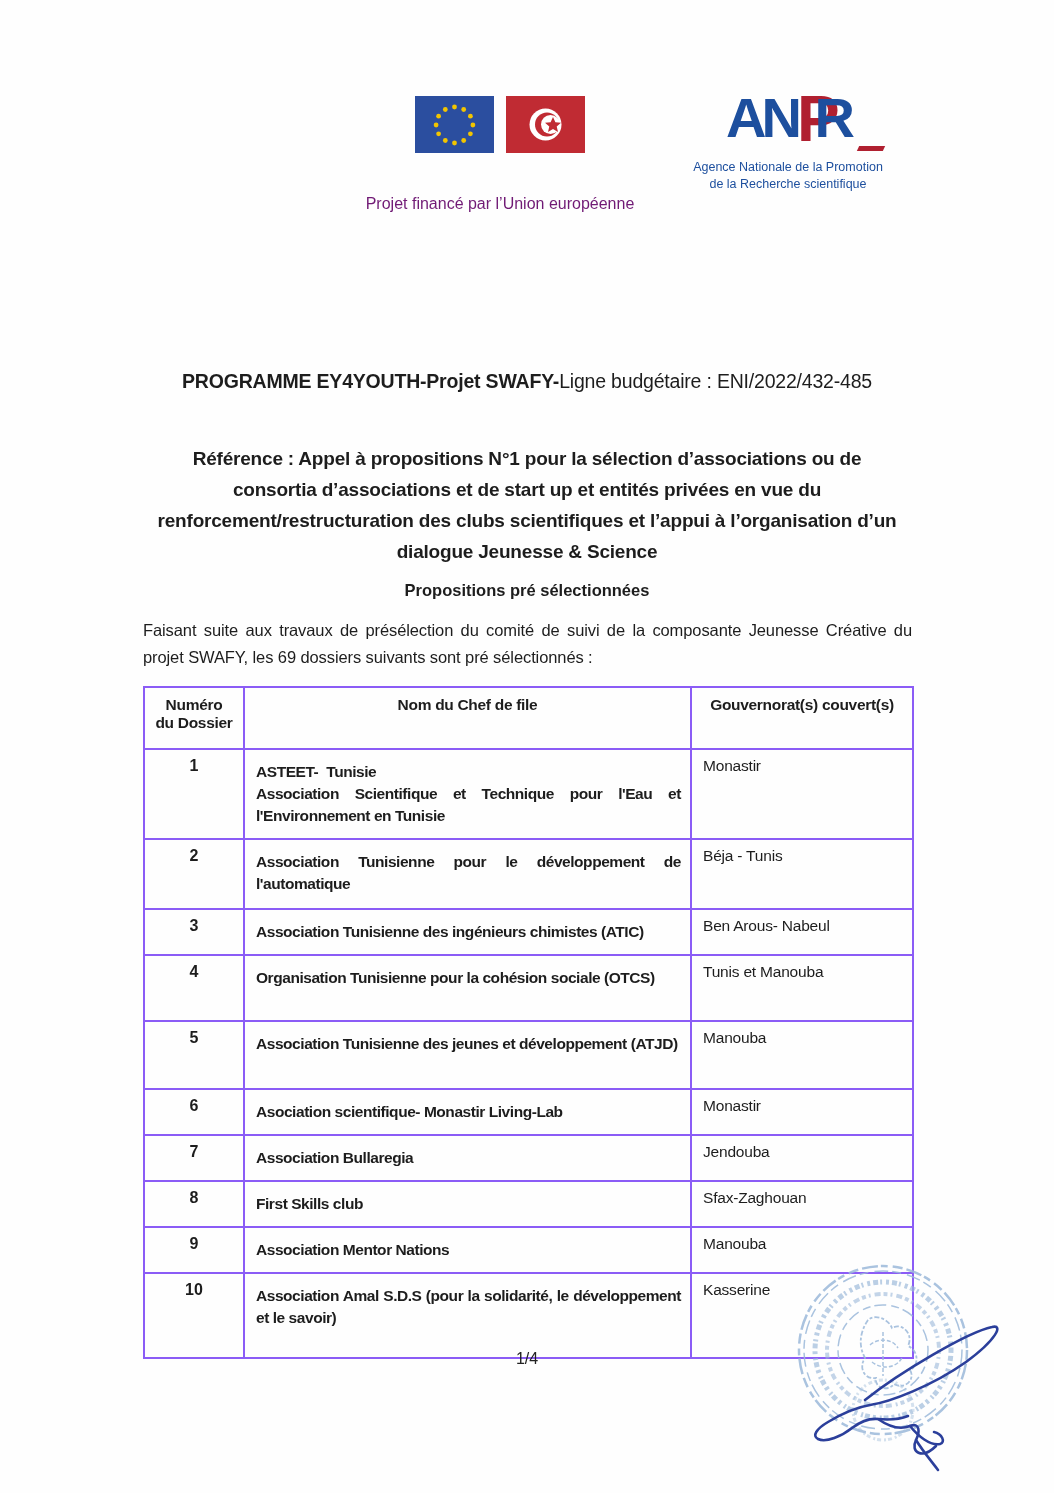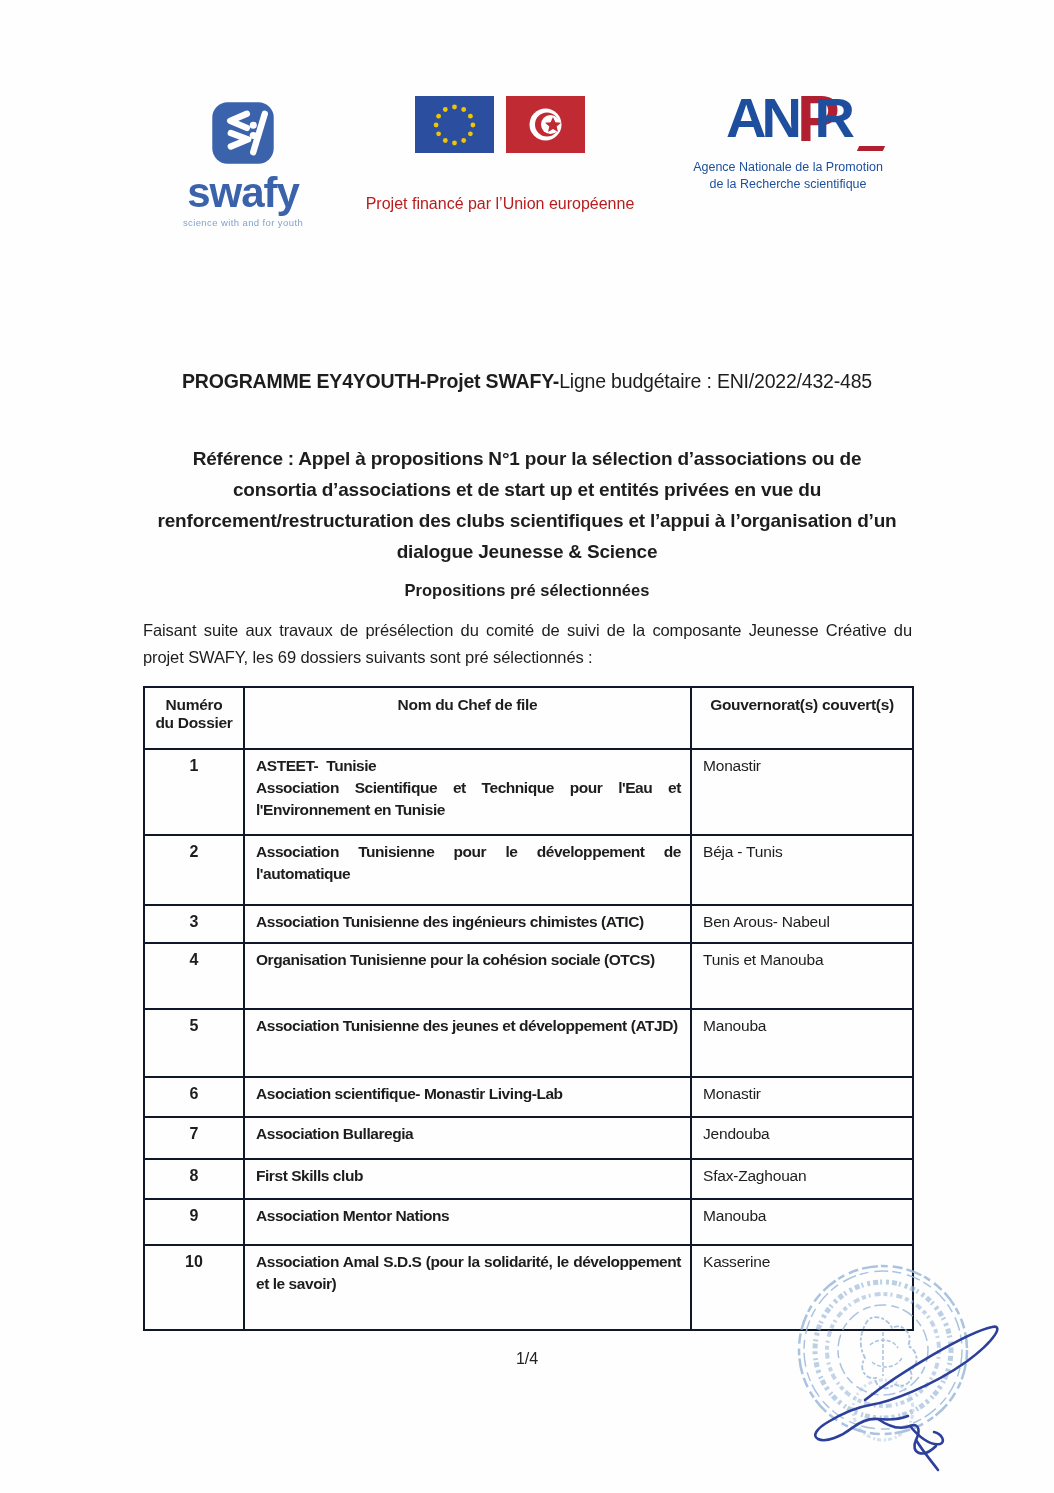--- a/index.html
+++ b/index.html
@@ -13,36 +13,36 @@
     margin:0 auto;
   }
   
   .logos{position:absolute;left:0;top:0;width:100%;height:250px;}
   .swafy{position:absolute;left:178px;top:100px;width:130px;text-align:center;}
   .swafy-icon{display:block;margin:0 auto;}
   .swafy-word{font-size:42px;font-weight:bold;color:var(--swafy-blue);letter-spacing:-1px;line-height:1;margin-top:6px;}
   .swafy-tag{font-size:9.5px;color:var(--swafy-light);letter-spacing:.4px;margin-top:3px;white-space:nowrap;}
   .eu-block{position:absolute;left:360px;top:96px;width:280px;text-align:center;}
   .flags{display:flex;justify-content:center;gap:12px;}
-  .eu-caption{margin-top:42px;font-size:16px;color:#b91c1c;white-space:nowrap;}
+  .eu-caption{margin-top:42px;font-size:16px;color:#701a75;white-space:nowrap;}
   .anpr{position:absolute;left:688px;top:84px;width:200px;text-align:center;}
   .anpr-word{font-weight:bold;font-size:56px;line-height:1.1;color:var(--anpr-blue);letter-spacing:-5px;white-space:nowrap;}
   .anpr-word .p-red{color:var(--anpr-red);font-size:64px;vertical-align:-4px;}
   .anpr-word .r-over{margin-left:-20px;}
   .anpr-underline{display:block;width:26px;height:5px;background:var(--anpr-red);margin:-8px 4px 0 auto;transform:skewX(-25deg);}
   .anpr-cap{font-size:12.5px;color:var(--anpr-blue);line-height:1.35;margin-top:8px;font-weight:normal;}
   
   .doc-title{position:absolute;left:0;top:370px;width:100%;text-align:center;font-size:19.5px;letter-spacing:-.2px;}
   .doc-title .b{font-weight:bold;}
   .reference{position:absolute;left:157px;top:443px;width:740px;text-align:center;font-weight:bold;font-size:19px;line-height:31px;letter-spacing:-.2px;}
   .subtitle{position:absolute;left:0;top:581px;width:100%;text-align:center;font-weight:bold;font-size:16.5px;}
   .intro{position:absolute;left:143px;top:617px;width:769px;font-size:16.5px;line-height:27px;text-align:justify;letter-spacing:-.1px;}
   
   .tbl{position:absolute;left:143px;top:686px;width:769px;border-collapse:collapse;table-layout:fixed;}
-  .tbl th,.tbl td{border:2px solid #0f172a;vertical-align:top;padding:5px 10px;}
+  .tbl th,.tbl td{border:2px solid #8b5cf6;vertical-align:top;padding:11px 10px;}
   .tbl col.c1{width:100px;} .tbl col.c2{width:447px;} .tbl col.c3{width:222px;}
   .tbl th{font-size:15.5px;font-weight:bold;text-align:center;letter-spacing:-.3px;padding-top:8px;}
   .tbl thead tr{height:62px;}
   td.num{font-weight:bold;font-size:16px;text-align:center;padding-top:7px;}
   td.name{font-weight:bold;font-size:15.5px;line-height:22px;letter-spacing:-.45px;text-align:justify;padding-left:11px;padding-right:9px;}
   td.gov{font-size:15.5px;letter-spacing:-.2px;padding-left:11px;padding-top:7px;}
   .l1{display:flex;justify-content:flex-start;gap:8px;}
   tbody tr:nth-child(1){height:86px;}
   tbody tr:nth-child(2){height:70px;}
   tbody tr:nth-child(3){height:38px;}
@@ -57,32 +57,20 @@
   .page-num{position:absolute;left:0;top:1350px;width:100%;text-align:center;font-size:16px;color:#222;}
   .stamp-wrap{position:absolute;left:770px;top:1250px;width:284px;height:225px;}
 </style>
 </head>
 <body>
 
 <div class="page">
 
   <div class="logos">
 
-    <div class="swafy">
-      <svg class="swafy-icon" width="64" height="66" viewBox="0 0 100 100">
-        <rect x="2" y="2" width="96" height="96" rx="24" fill="#3a63ac"></rect>
-        <polyline points="56,20 30,31 56,42" fill="none" stroke="#fff" stroke-width="10" stroke-linecap="round" stroke-linejoin="round"></polyline>
-        <polyline points="31,50 58,60 31,71" fill="none" stroke="#fff" stroke-width="10" stroke-linecap="round" stroke-linejoin="round"></polyline>
-        <circle cx="66" cy="38" r="5.5" fill="#fff"></circle>
-        <circle cx="66" cy="54" r="5.5" fill="#fff"></circle>
-        <line x1="84" y1="20" x2="66" y2="80" stroke="#fff" stroke-width="10" stroke-linecap="round"></line>
-      </svg>
-      <div class="swafy-word">swafy</div>
-      <div class="swafy-tag">science with and for youth</div>
-    </div>
 
     <div class="eu-block">
       <div class="flags">
         <svg width="79" height="57" viewBox="0 0 79 57">
           <rect width="79" height="57" fill="#2b4e9f"></rect>
           <g fill="#f2c500">
             <circle cx="39.5" cy="11" r="2.4"></circle>
               <circle cx="48.7" cy="13.5" r="2.4"></circle>
             <circle cx="55.4" cy="20.2" r="2.4"></circle>
               <circle cx="57.9" cy="29" r="2.4"></circle>

